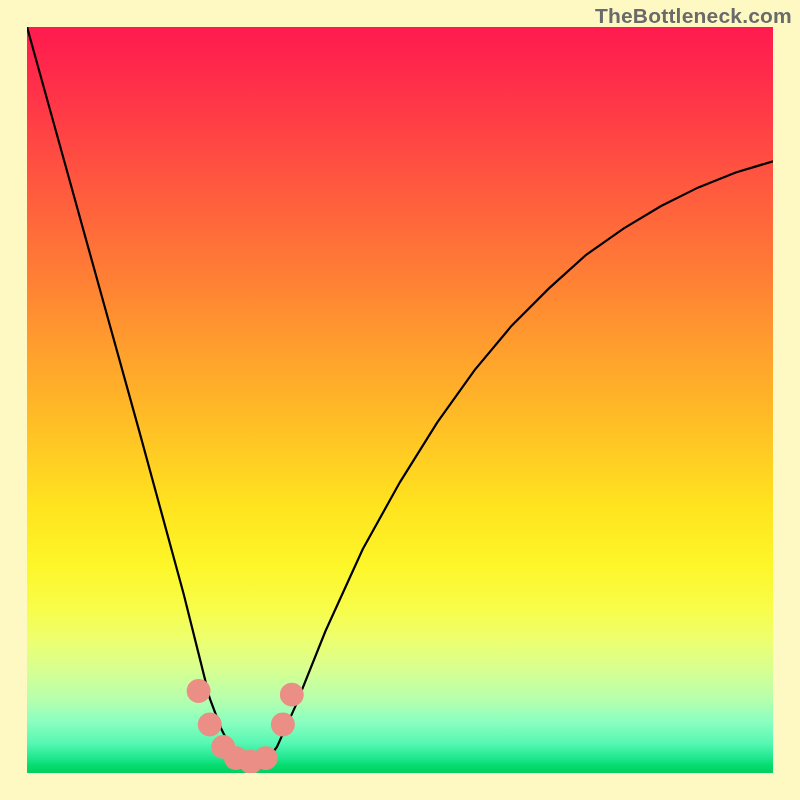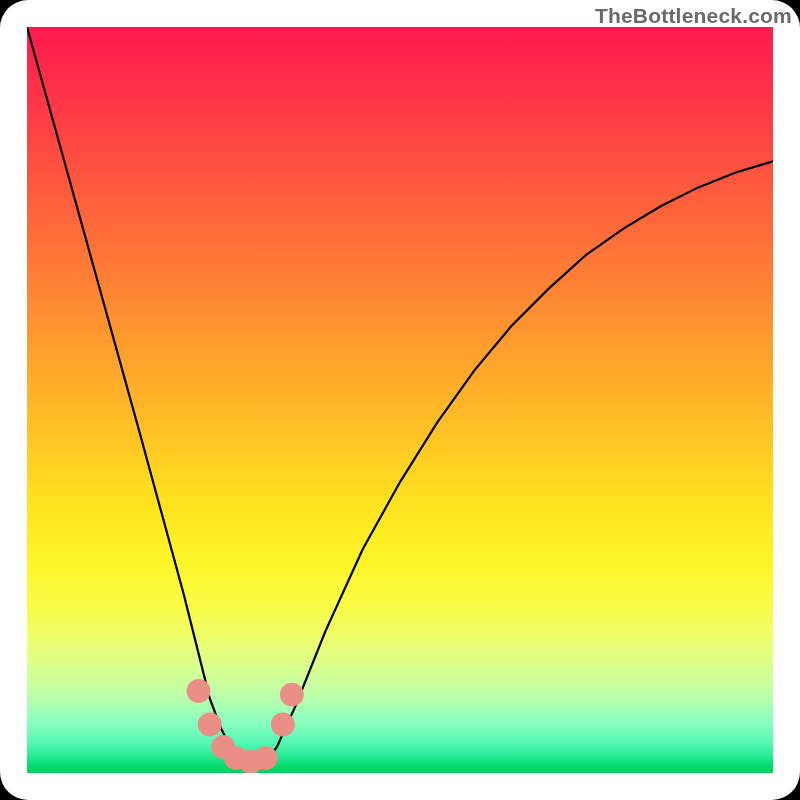--- a/index.html
+++ b/index.html
@@ -8,22 +8,21 @@
     width: 800px;
     height: 800px;
     overflow: hidden;
     background: #000;
     font-family: Arial, Helvetica, sans-serif;
   }
   .frame {
     position: absolute;
     left: 0; top: 0;
     width: 800px; height: 800px;
-    background: #ffffff;
-    border-radius: 28px;
+    background: #fef9c3;
   }
   .plot {
     position: absolute;
     left: 27px;
     top: 27px;
     width: 746px;
     height: 746px;
     overflow: hidden;
   }
   .gradient {

